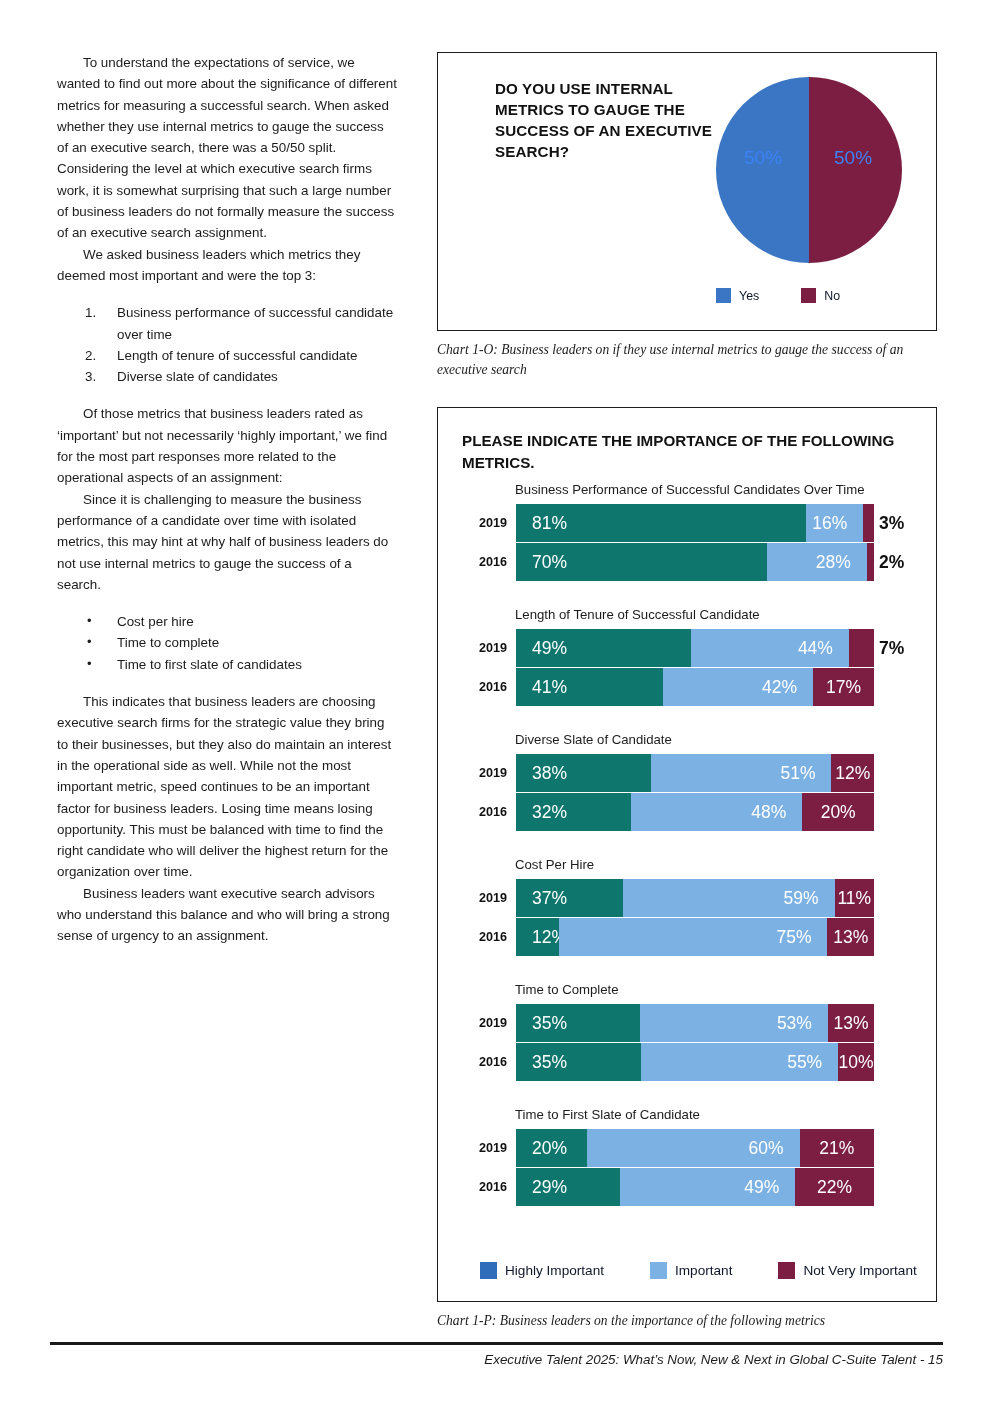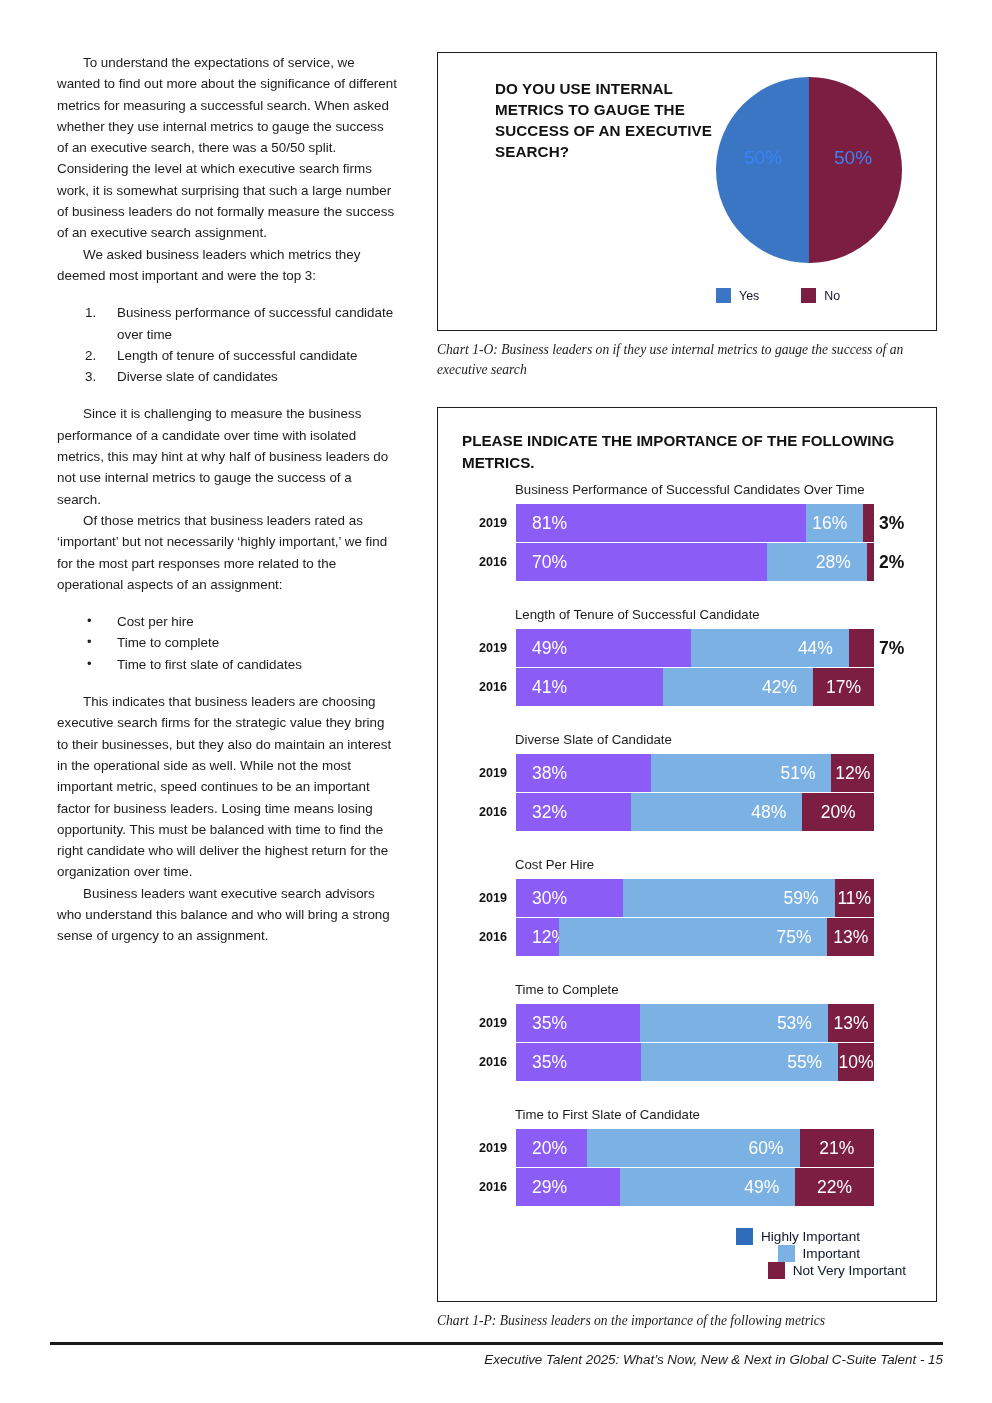--- a/index.html
+++ b/index.html
@@ -108,27 +108,27 @@
   .seg span{
     color:#fff;font-size:17.5px;white-space:nowrap;
   }
   .seg.s1 span{padding-left:16px;}
   .seg.s2 span{margin-left:auto;padding-right:16px;}
   .seg.s3 span{margin:0 auto;}
   .seg.s3.outside{overflow:visible;}
   .seg.s3.outside span{
     position:absolute;left:calc(100% + 5px);color:#111;font-weight:bold;font-size:17.5px;
   }
-  .c1{background:#8b5cf6;}
+  .c1{background:#0f766e;}
   .c2{background:#7cb2e3;}
   .c3{background:#7b1e42;}
 
   .bar-legend{
-    position:absolute;left:28px;bottom:22px;width:440px;
-    display:flex;align-items:flex-end;flex-direction:column;
+    position:absolute;left:42px;bottom:22px;width:440px;
+    display:flex;align-items:flex-start;
   }
   .bar-legend .lg-item{font-size:13.6px;}
   .bar-legend .lg-swatch{width:17px;height:17px;}
   .bl1{margin-right:46px;}
   .bl2{margin-right:46px;}
 
   
   .footer-rule{
     position:absolute;left:50px;top:1342px;width:893px;height:3px;background:#1a1a1a;
   }
@@ -159,22 +159,22 @@
         <span>Length of tenure of successful candidate</span>
       </li>
       <li>
         <span class="marker">3.</span>
         <span>Diverse slate of candidates</span>
       </li>
     </ol>
 
     <div class="spacer-sm"></div>
 
+    <p class="indent">Of those metrics that business leaders rated as ‘important’ but not necessarily ‘highly important,’ we find for the most part responses more related to the operational aspects of an assignment:</p>
     <p class="indent">Since it is challenging to measure the business performance of a candidate over time with isolated metrics, this may hint at why half of business leaders do not use internal metrics to gauge the success of a search.</p>
-    <p class="indent">Of those metrics that business leaders rated as ‘important’ but not necessarily ‘highly important,’ we find for the most part responses more related to the operational aspects of an assignment:</p>
 
     <div class="spacer-sm"></div>
 
     <ul class="bul-list">
       <li>
         <span class="marker">•</span>
         <span>Cost per hire</span>
       </li>
       <li>
         <span class="marker">•</span>
@@ -320,21 +320,21 @@
               </div>
             </div>
           </div>
           <div class="grp">
             <div class="grp-label">Cost Per Hire</div>
             <div class="rows">
               <div class="row">
                 <div class="yr">2019</div>
                 <div class="track">
                   <div class="seg s1 c1" style="width: 30%;">
-                    <span>30%</span>
+                    <span>37%</span>
                   </div>
                   <div class="seg s2 c2" style="width: 59%;">
                     <span>59%</span>
                   </div>
                   <div class="seg s3 c3" style="width: 11%;">
                     <span>11%</span>
                   </div>
                 </div>
               </div>
               <div class="row">

